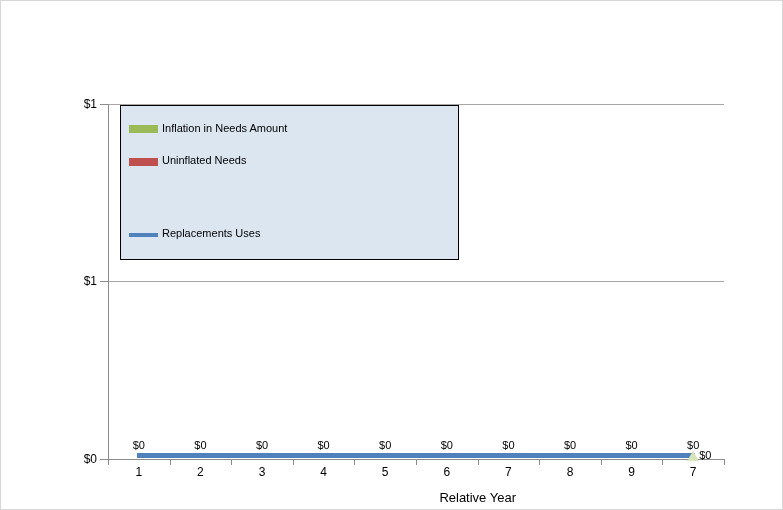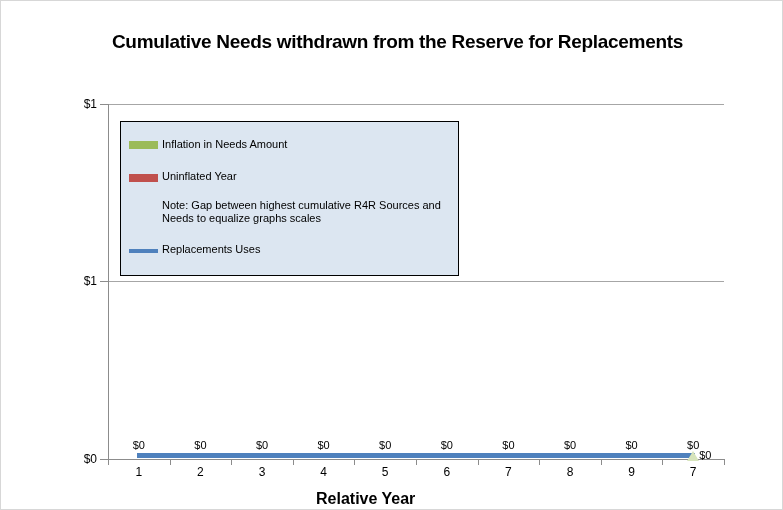--- a/index.html
+++ b/index.html
@@ -82,27 +82,27 @@
   .marker-triangle {
     position: absolute;
     width: 0; height: 0;
     border-left: 6px solid transparent;
     border-right: 6px solid transparent;
     z-index: 2;
   }
   .x-axis-title {
     position: absolute;
     width: 200px;
-    text-align: left;
-    font-size: 16px;
-    font-weight: bold;
+    text-align: right;
+    font-size: 13px;
+    font-weight: normal;
   }
   #legend-box {
     position: absolute;
-    left: 119px; top: 120px;
+    left: 119px; top: 104px;
     width: 339px; height: 155px;
     border: 1px solid #000;
     z-index: 1;
   }
   .legend-swatch { position: absolute; left: 8px; width: 29px; }
   .legend-label {
     position: absolute;
     left: 41px;
     font-size: 11px;
     line-height: 13px;
@@ -112,30 +112,28 @@
     left: 41px;
     width: 300px;
     font-size: 11px;
     line-height: 13px;
   }
 </style>
 </head>
 <body>
 
 <div id="chart-canvas">
-  <div class="chart-title">Cumulative Needs withdrawn from the Reserve for Replacements</div>
 
   <div id="plot-area"></div>
 
   <div id="legend-box" style="background: rgb(220, 230, 241);">
       <div class="legend-swatch" style="top: 19px; height: 8px; background: rgb(155, 187, 89);"></div>
       <div class="legend-label" style="top: 16px;">Inflation in Needs Amount</div>
       <div class="legend-swatch" style="top: 52px; height: 8px; background: rgb(192, 80, 77);"></div>
-      <div class="legend-label" style="top: 48px;">Uninflated Year</div>
-      <div class="legend-note" style="top: 77px;">Note: Gap between highest cumulative R4R Sources and Needs to equalize graphs scales</div>
+      <div class="legend-label" style="top: 48px;">Uninflated Needs</div>
       <div class="legend-swatch" style="top: 127px; height: 4px; background: rgb(79, 129, 189);"></div>
       <div class="legend-label" style="top: 121px;">Replacements Uses</div>
     </div>
 
   <div class="x-axis-title" style="left:315px; top:489px;">Relative Year</div>
 <div class="gridline" style="left: 107px; top: 103px; width: 616px;"></div>
     <div class="gridline" style="left: 107px; top: 280px; width: 616px;"></div>
     <div class="axis-line-y" style="left: 107px; top: 103px; height: 356px;"></div>
     <div class="axis-line-x" style="left: 107px; top: 458px; width: 617px;"></div>
     <div class="y-tick" style="left: 99px; top: 103px;"></div>

